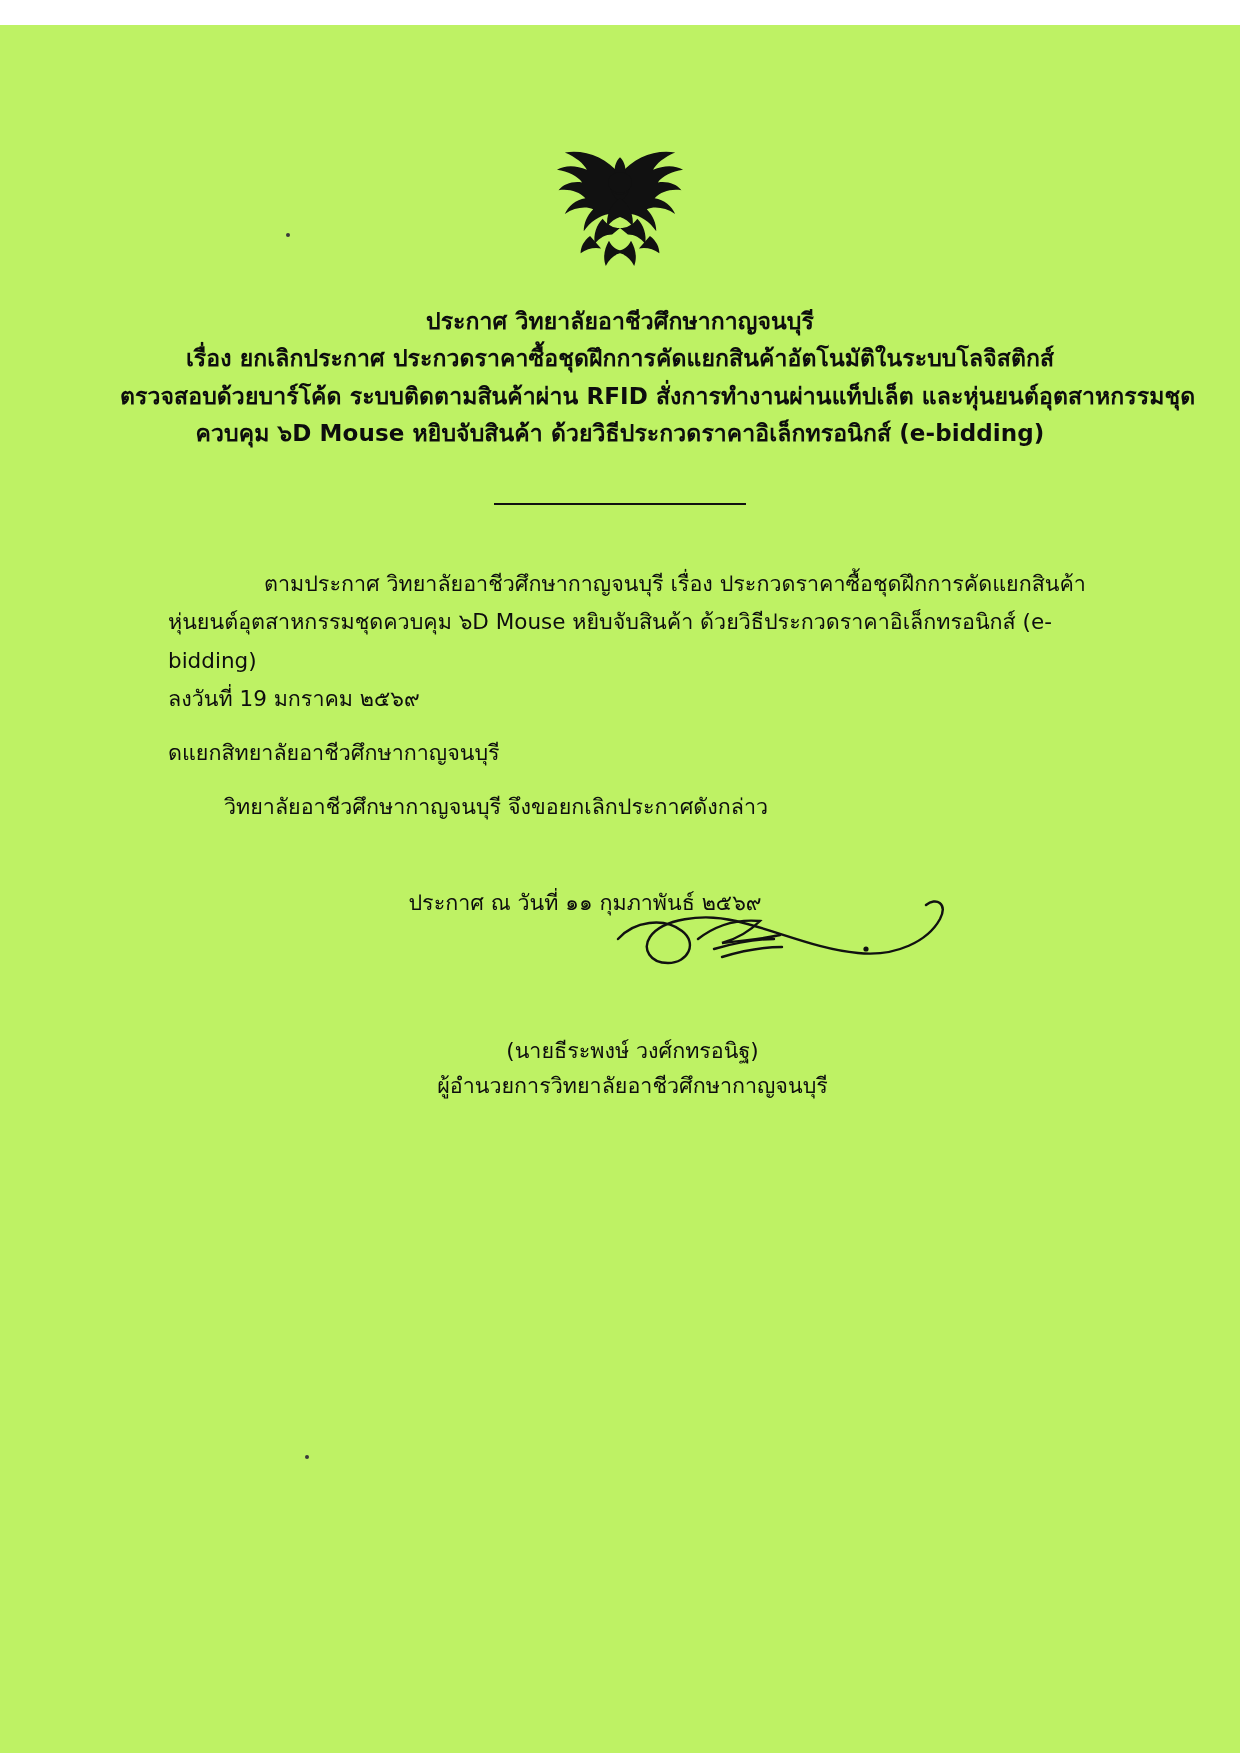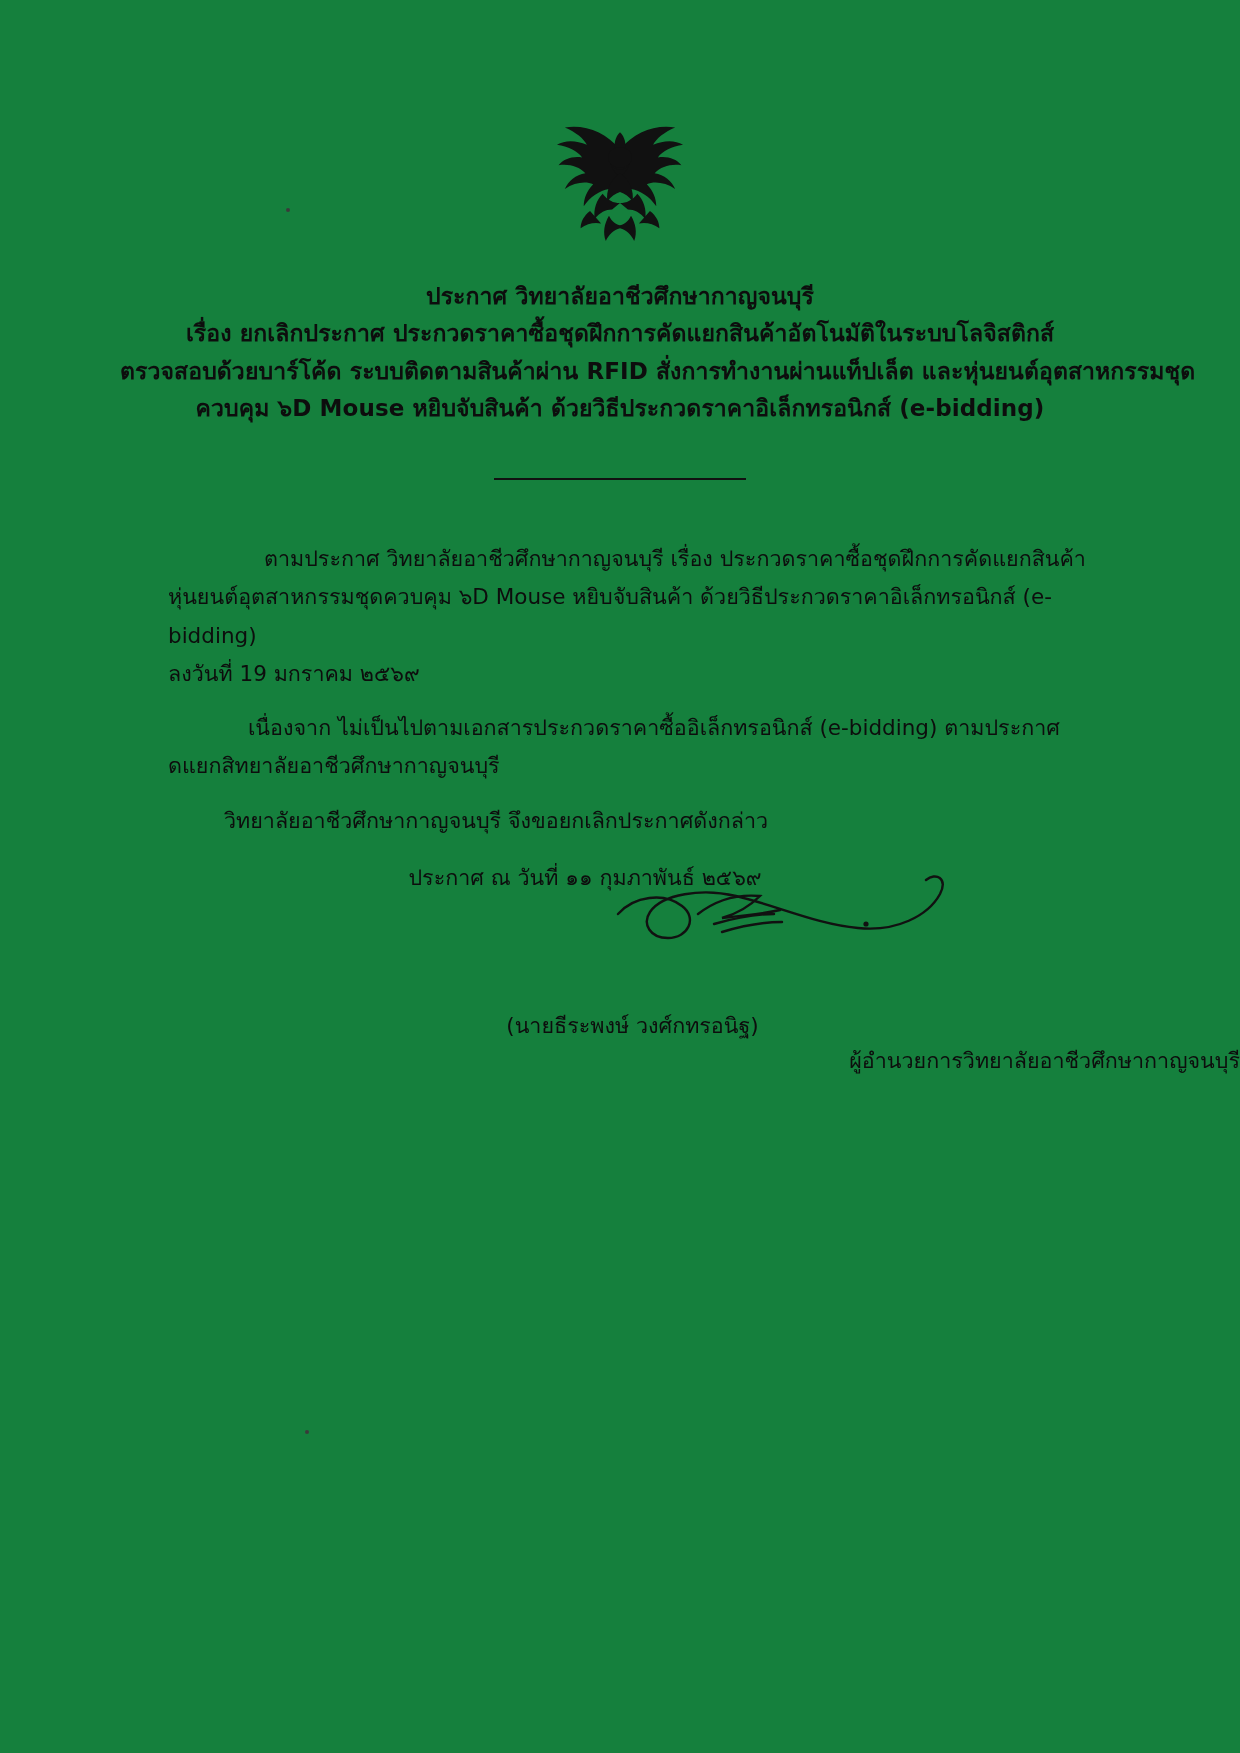--- a/index.html
+++ b/index.html
@@ -11,21 +11,22 @@
     width: 1240px;
     height: 1753px;
     position: relative;
     font-family: "DejaVu Sans", sans-serif;
     color: #0d0d0d;
     overflow: hidden;
   }
   .page {
     position: absolute;
     inset: 0;
-    background: #15803d;
+    background: #bef264;
+    margin-top: 25px;
   }
   
   .emblem-wrap {
     position: absolute;
     top: 118px;
     left: 0;
     width: 100%;
     display: flex;
     justify-content: center;
   }
@@ -112,21 +113,21 @@
     text-align: center;
     font-size: 21.5px;
     padding-left: 25px;
     box-sizing: border-box;
   }
   .sign-title {
     position: absolute;
     top: 1043px;
     left: 0;
     width: 1240px;
-    text-align: right;
+    text-align: center;
     font-size: 21.5px;
     padding-left: 25px;
     box-sizing: border-box;
   }
 </style>
 </head>
 <body>
 
 <div class="page">
 
@@ -165,21 +166,20 @@
 
   <div class="body">
 
     <div class="para p1">
       <span class="para-line"><span class="indent"></span><span>ตามประกาศ วิทยาลัยอาชีวศึกษากาญจนบุรี เรื่อง ประกวดราคาซื้อชุดฝึกการคัดแยกสินค้า</span></span>
       <span class="para-line">หุ่นยนต์อุตสาหกรรมชุดควบคุม ๖D Mouse หยิบจับสินค้า ด้วยวิธีประกวดราคาอิเล็กทรอนิกส์ (e-bidding)</span>
       <span class="para-line">ลงวันที่ 19 มกราคม ๒๕๖๙</span>
     </div>
 
     <div class="para p2">
-      <span class="para-line"><span class="indent"></span><span>เนื่องจาก ไม่เป็นไปตามเอกสารประกวดราคาซื้ออิเล็กทรอนิกส์ (e-bidding) ตามประกาศ</span></span>
       <span class="para-line">ดแยกสิทยาลัยอาชีวศึกษากาญจนบุรี</span>
     </div>
 
     <div class="para p3">
       <span class="para-line"><span class="indent"></span><span>วิทยาลัยอาชีวศึกษากาญจนบุรี จึงขอยกเลิกประกาศดังกล่าว</span></span>
     </div>
 
   </div>
 
   <div class="date-line">ประกาศ  ณ  วันที่ ๑๑ กุมภาพันธ์ ๒๕๖๙</div>

